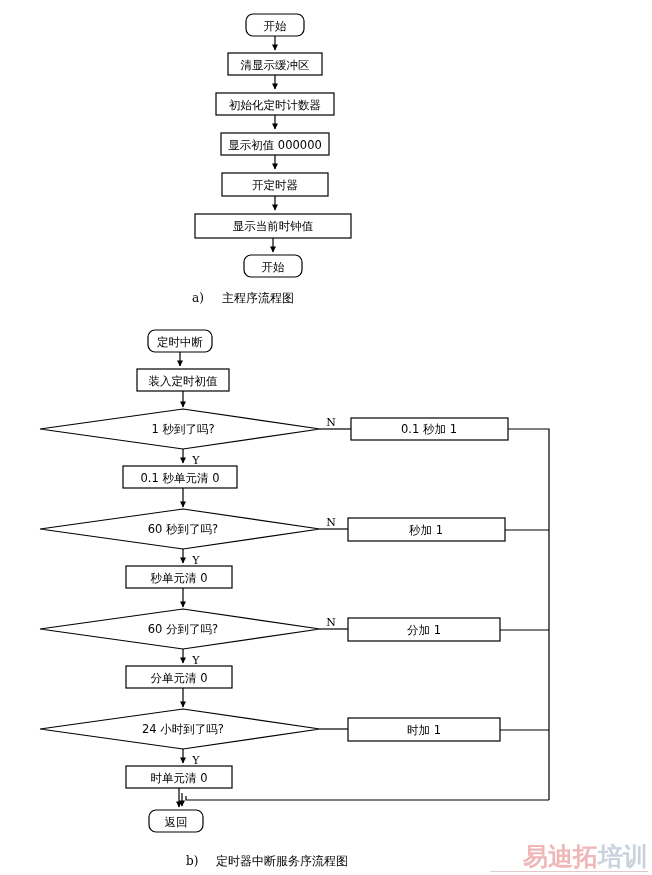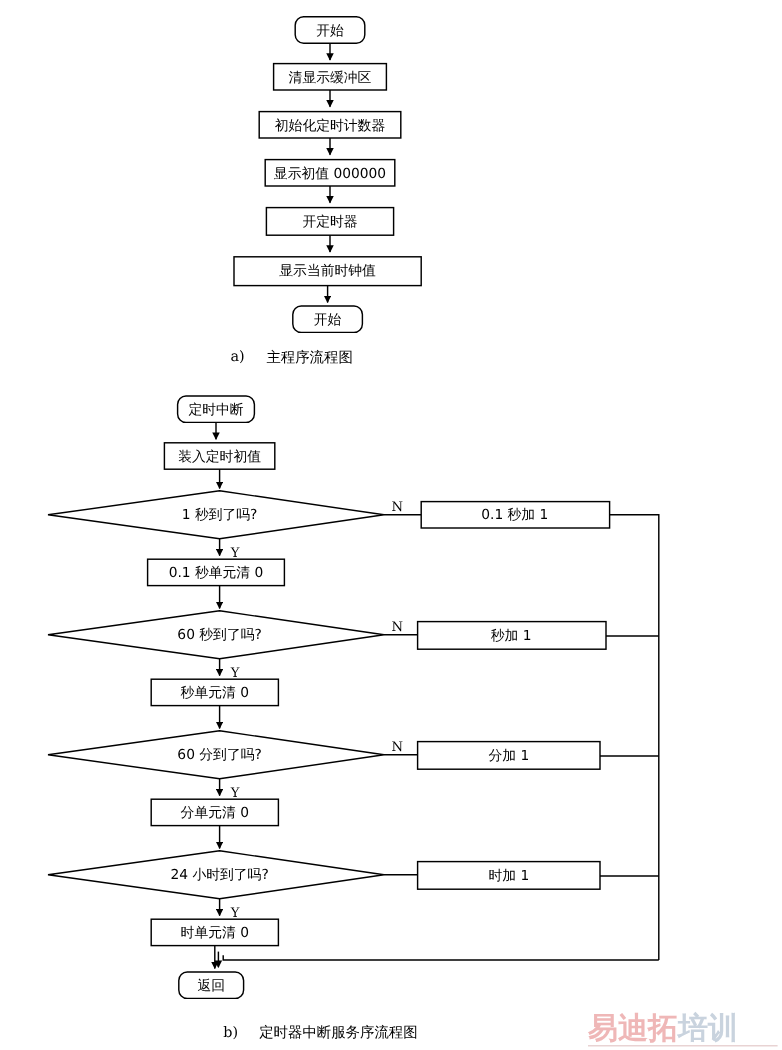--- a/index.html
+++ b/index.html
@@ -59,21 +59,21 @@
     font-family: "DejaVu Serif", "Liberation Serif", serif;
     font-size: 12px;
     fill: #000000;
     dominant-baseline: middle;
   }
   #watermark {
     position: absolute;
     right: 4px;
     bottom: 2px;
     width: 158px;
-    text-align: left;
+    text-align: right;
     user-select: none;
   }
   #wm-title {
     font-family: "DejaVu Sans", "Liberation Sans", sans-serif;
     font-size: 25px;
     font-weight: bold;
     letter-spacing: 0px;
     line-height: 1.05;
     white-space: nowrap;
   }

